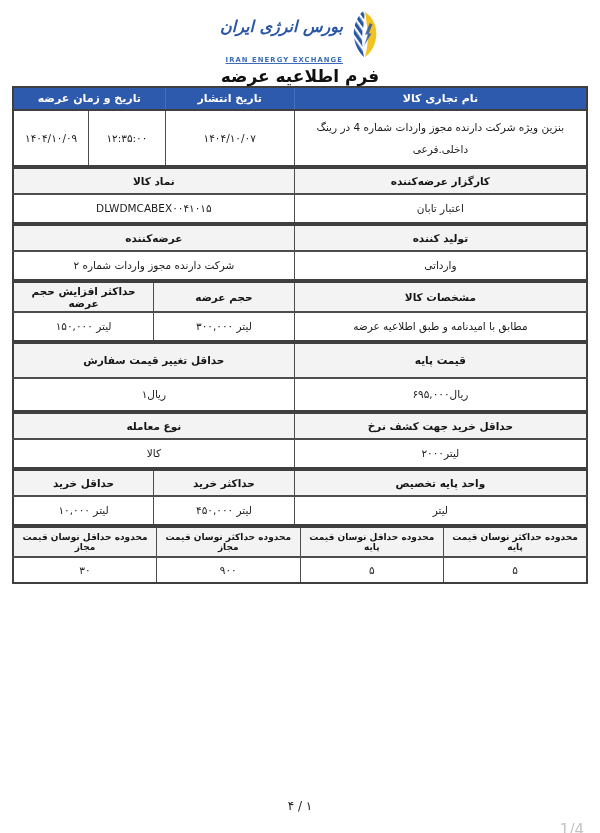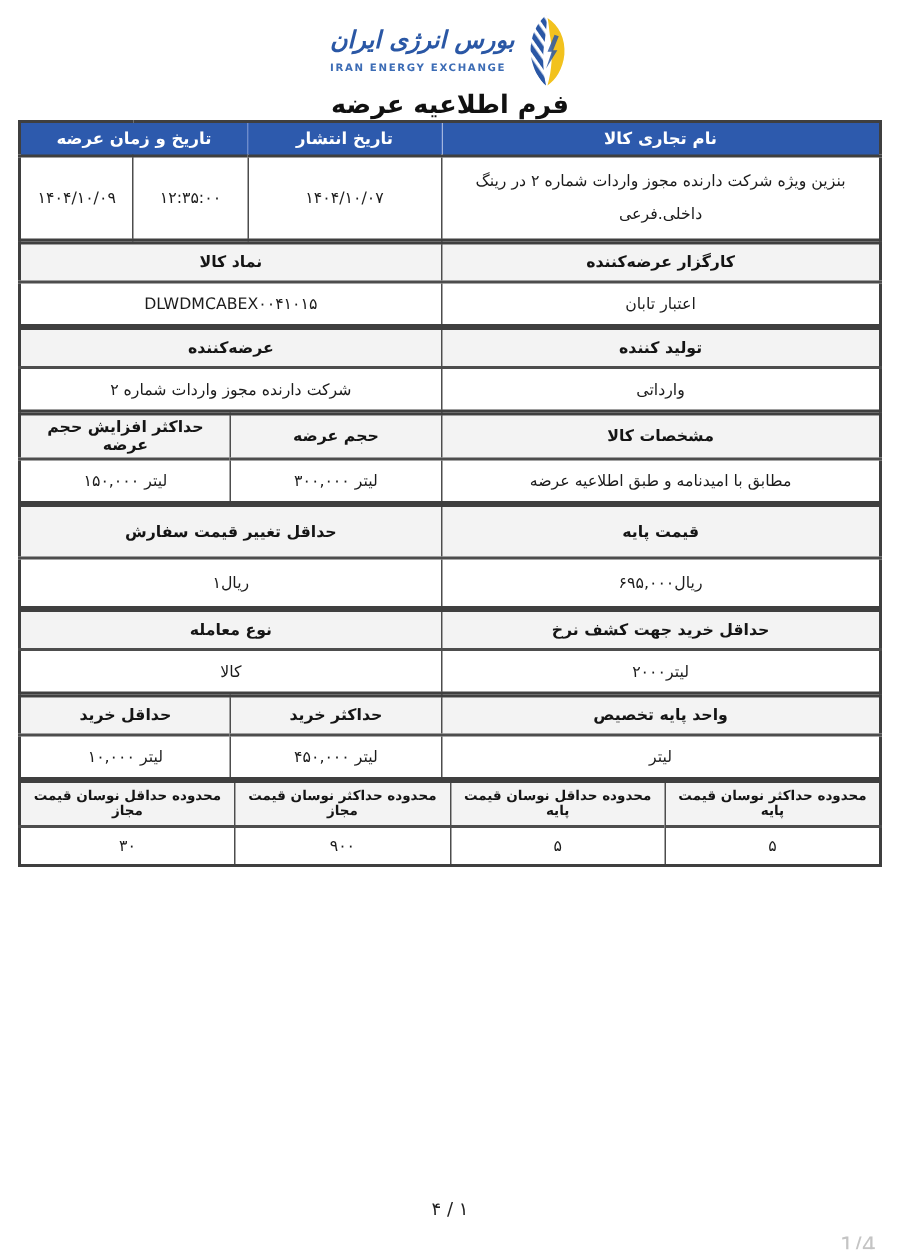--- a/index.html
+++ b/index.html
@@ -3,23 +3,23 @@
 <meta charset="utf-8">
 <style>
   html,body { margin:0; padding:0; background:#ffffff; }
   .page {
     position:relative; width:600px; height:833px; margin:0 auto;
     background:#ffffff; overflow:hidden; direction:rtl;
     font-family:"DejaVu Sans", sans-serif; color:#1c1c1c;
   }
   
   .logo-row { display:flex; direction:ltr; justify-content:center; align-items:flex-start; gap:7px; padding-top:9px; }
-  .logo-text { text-align:left; padding-top:8px; }
+  .logo-text { text-align:right; padding-top:8px; }
   .logo-fa { font-size:16px; font-weight:bold; font-style:italic; color:#2a57a5; line-height:1.3; }
-  .logo-en { font-size:6.8px; font-weight:bold; letter-spacing:1.1px; color:#3c6cb5; margin-top:3px; }
+  .logo-en { font-size:6.8px; font-weight:bold; letter-spacing:1.1px; color:#3c6cb5; margin-top:18px;text-decoration:underline; }
   .logo-mark { width:30px; height:49px; }
   
   .doc-title { text-align:center; font-size:17px; font-weight:bold; color:#111; margin-top:2px; }
   
   table.tbl {
     width:576px; margin:0 12px; border-collapse:collapse; table-layout:fixed;
     border:2px solid #3f3f3f;
   }
   .tbl th, .tbl td {
     border:1px solid #4d4d4d; text-align:center; vertical-align:middle;
@@ -75,21 +75,21 @@
         <col style="width:13.3%">
         <col style="width:13.2%">
       </colgroup>
     <tbody>
         <tr>
       <th>نام تجاری کالا</th>
       <th>تاریخ انتشار</th>
       <th colspan="2">تاریخ و زمان عرضه</th>
     </tr>
     <tr>
-      <td class="cell-name">بنزین ویژه شرکت دارنده مجوز واردات شماره ۲ در رینگ داخلی.فرعی</td>
+      <td class="cell-name">بنزین ویژه شرکت دارنده مجوز واردات شماره 4 در رینگ داخلی.فرعی</td>
       <td>۱۴۰۴/۱۰/۰۷</td>
       <td>۱۲:۳۵:۰۰</td>
       <td>۱۴۰۴/۱۰/۰۹</td>
     </tr>
   </tbody>
     </table>
 
   <table class="tbl t-std mt13">
     <colgroup>
         <col style="width:51%">

